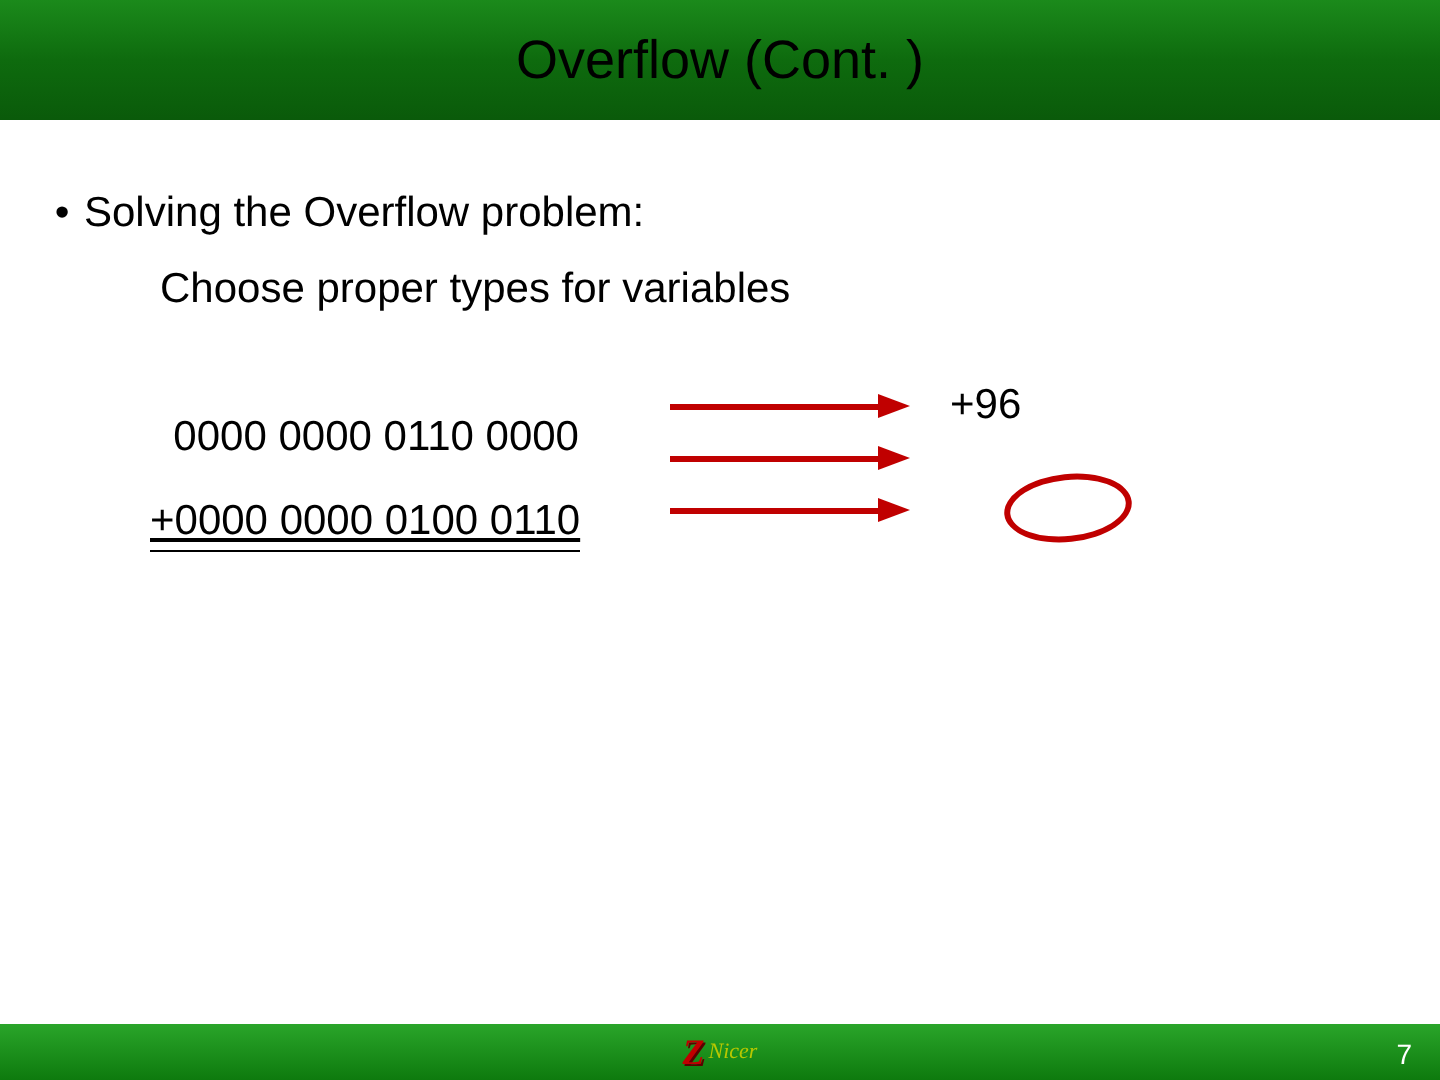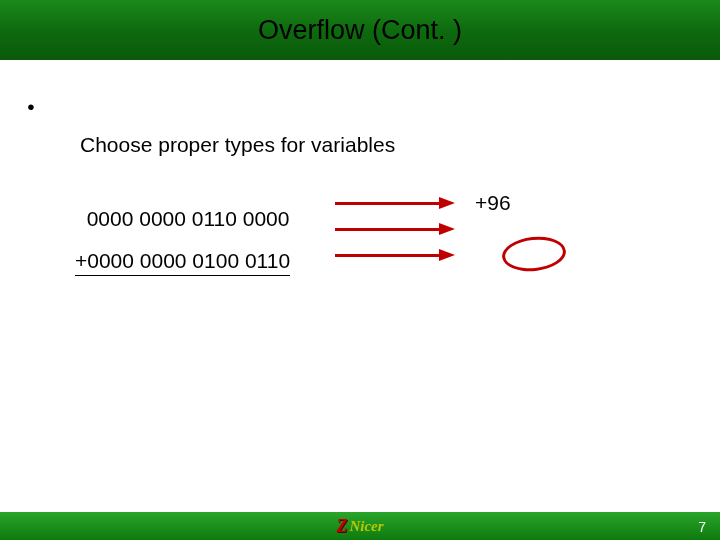--- a/index.html
+++ b/index.html
@@ -11,21 +11,21 @@
     display: flex; align-items: center; justify-content: center;
   }
   .title-text { color: #000; font-size: 27px; font-weight: normal; }
   .body { position: absolute; top: 95px; left: 20px; right: 20px; }
   .bullet-row { display: flex; align-items: baseline; font-size: 21px; color: #000; }
   .bullet-dot { width: 22px; text-align: center; }
   .bullet-sub { margin-left: 60px; font-size: 21px; color: #000; margin-top: 14px; }
   .calc-block { position: absolute; top: 190px; left: 0; width: 720px; }
   .calc-left { position: absolute; left: 75px; top: 0; font-size: 21px; font-family: Arial, sans-serif; color: #000; }
   .calc-left .row { white-space: pre; line-height: 26px; height: 26px; margin-top: 16px; }
-  .calc-left .underline { border-bottom: 1.5px solid #000; display:inline-block; padding-bottom:1px;}
+  .calc-left .underline { border-bottom: 1.5px solid #000; display:inline-block; padding-bottom:1px;text-decoration:underline;}
   .calc-right { position: absolute; left: 475px; top: 0; font-size: 21px; color: #000; }
   .calc-right .row { white-space: pre; line-height: 26px; height: 26px; width: 85px; position: relative; }
   .calc-right .underline-r { border-bottom: 1.5px solid #000; display:inline-block; padding-bottom:1px;}
   .arrow { position: absolute; left: 335px; width: 120px; height: 6px; }
   .arrow .shaft { position:absolute; left:0; top:2px; width: 104px; height: 3px; background: #c00000; }
   .arrow .head {
     position:absolute; right:0; top:-3px; width:0; height:0;
     border-left: 16px solid #c00000; border-top: 6px solid transparent; border-bottom: 6px solid transparent;
   }
   .circle-mark {
@@ -38,39 +38,40 @@
     display:flex; align-items:center; justify-content:center;
   }
   .logo {
     display:flex; align-items:center; gap:2px;
   }
   .logo .z {
     font-family: "Times New Roman", serif; font-style: italic; font-weight: bold;
     color: #c00000; font-size: 18px; text-shadow: 1px 1px 0 #5a0000;
   }
   .logo .nicer {
-    font-family: "Times New Roman", serif; font-style: italic; font-weight: bold;
-    color: #b8c800; font-size: 15px;
+    font-family: "Times New Roman", serif; font-style: italic; font-weight: normal;
+    color: #b8c800; font-size: 11px;
   }
   .page-num {
     position:absolute; right: 14px; bottom: 5px; color: #fff; font-size: 14px;
   }
 </style>
 </head>
 <body>
 
 <div class="slide">
 
   <div class="title-bar">
     <div class="title-text">Overflow (Cont. )</div>
   </div>
 
   <div class="body">
     <div class="bullet-row">
       <span class="bullet-dot">•</span>
+      <span>Solving the Overflow problem:</span>
     </div>
     <div class="bullet-sub">Choose proper types for variables</div>
   </div>
 
   <div class="calc-block">
     <div class="calc-left">
       <div class="row">  0000 0000 0110 0000</div>
       <div class="row"><span class="underline">+0000 0000 0100 0110</span></div>
     </div>
 

